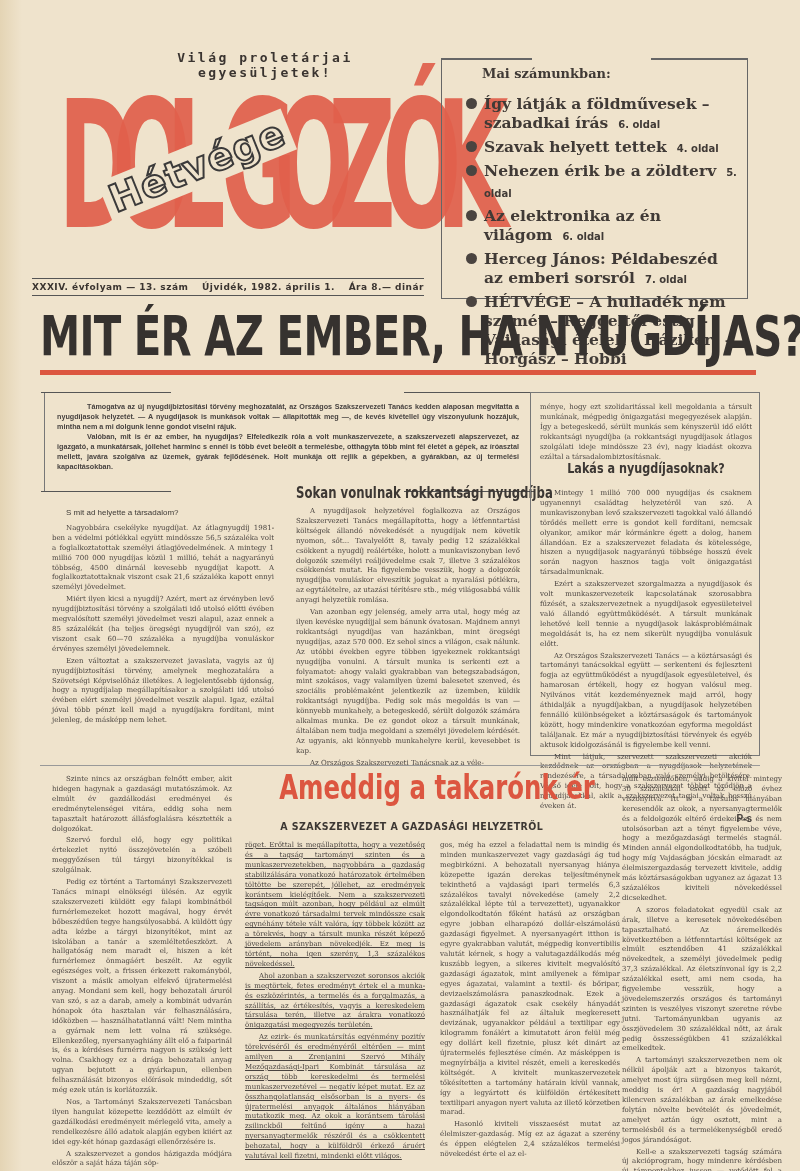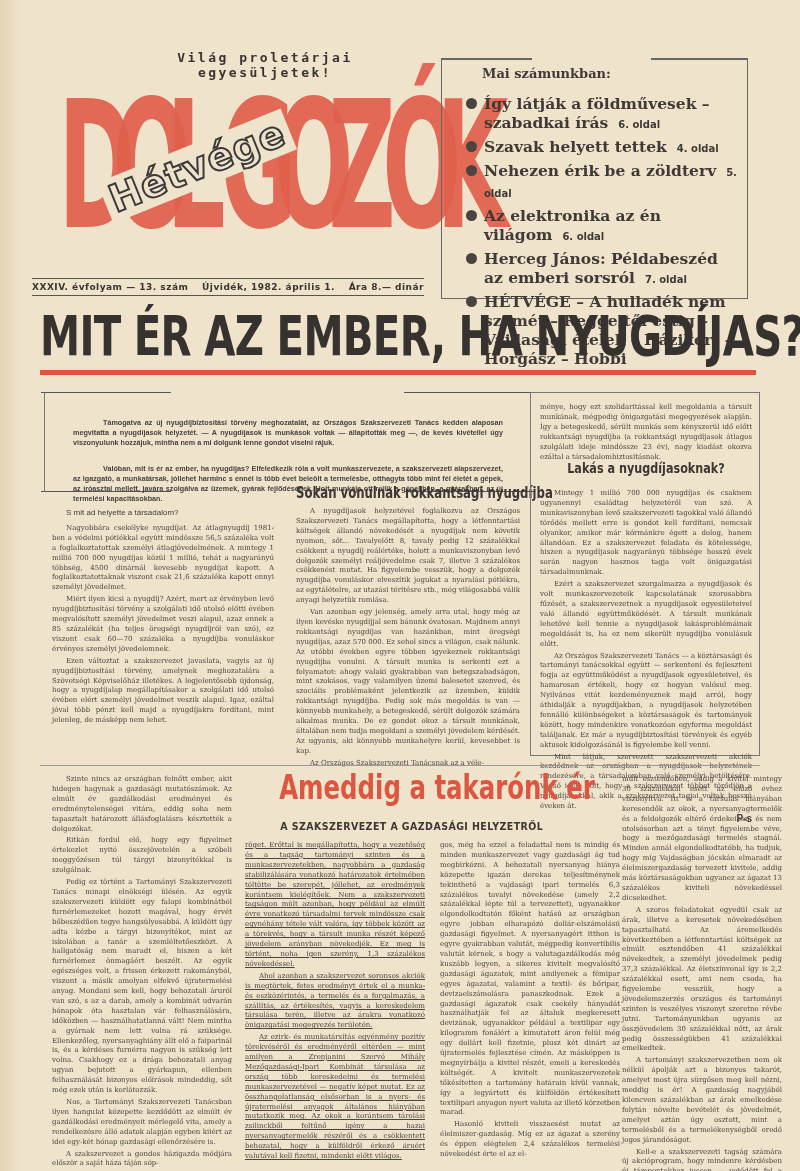--- a/index.html
+++ b/index.html
@@ -32,21 +32,21 @@
   .page-ref { font-family:"DejaVu Sans", sans-serif; font-size:10px; font-weight:bold; margin-left:10px; }
 
   
   .headline { left:40px; top:305px; width:715px; font-family:"DejaVu Sans", sans-serif; font-weight:bold; font-size:56px; line-height:62px; color:#36322f; white-space:nowrap; transform:scaleX(0.72) scaleY(1.0); transform-origin:left top; letter-spacing:-1px; }
   .red-rule { left:40px; top:370px; width:716px; height:5px; background:#dc5640; }
 
   
   .lead-box { left:44px; top:392px; width:485px; height:100px; border:1px solid #777; border-top:none; border-bottom:none; }
   .lead-rule { position:absolute; height:1px; background:#555; }
   .lead-text { position:absolute; left:12px; top:10px; width:462px; font-family:"Liberation Sans", sans-serif; font-weight:bold; font-size:7.2px; line-height:10px; color:#474240; text-align:justify; }
-  .lead-text p { margin:16px; text-indent:30px; }
+  .lead-text p { margin:0; text-indent:30px; }
 
   .body-text { font-family:"DejaVu Serif", serif; font-size:7px; line-height:9.9px; color:#4a4440; text-align:justify; }
   .body-text p { margin:1px 0 2px 0; text-indent:14px; }
   .subhead { font-family:"Liberation Sans", sans-serif; font-weight:normal; font-size:8px; color:#3e3a36; margin:0 0 6px 0; text-indent:14px; }
 
   .col1 { left:52px; top:508px; width:222px; }
   .col2-title { left:296px; top:484px; width:224px; font-family:"DejaVu Sans", sans-serif; font-weight:bold; font-size:15px; color:#3c3733; transform:scaleX(0.78); transform-origin:left; white-space:nowrap; }
   .col2 { left:296px; top:506px; width:224px; }
   .col3-box { left:530px; top:392px; width:228px; height:362px; border:1px solid #777; border-top:1px solid #777; }
   .col3-top { left:540px; top:402px; width:212px; }
@@ -144,21 +144,21 @@
   <div class="signature-p">P-s</div>
 </div>
 
 <div class="abs divider-h"></div>
 
 <div class="abs art2-title">Ameddig a takarónk ér</div>
 <div class="abs art2-sub">A SZAKSZERVEZET A GAZDASÁGI HELYZETRŐL</div>
 
 <div class="abs body-text a2c1">
   <p>Szinte nincs az országban felnőtt ember, akit hidegen hagynak a gazdasági mutatószámok. Az elmúlt év gazdálkodási eredményei és eredménytelenségei vitára, eddig soha nem tapasztalt határozott állásfoglalásra késztették a dolgozókat.</p>
-  <p>Ritkán fordul elő, hogy egy figyelmet értekezlet nyitó összejövetelén a szóbeli meggyőzésen túl tárgyi bizonyítékkal is szolgálnak.</p>
+  <p>Szervó fordul elő, hogy egy politikai értekezlet nyitó összejövetelén a szóbeli meggyőzésen túl tárgyi bizonyítékkal is szolgálnak.</p>
   <p>Pedig ez történt a Tartományi Szakszervezeti Tanács minapi elnökségi ülésén. Az egyik szakszervezeti küldött egy falapi kombinátból furnérlemezeket hozott magával, hogy érvét bőbeszédűen tegye hangsúlyosabbá. A küldött úgy adta kézbe a tárgyi bizonyítékot, mint az iskolában a tanár a szemléltetőeszközt. A hallgatóság nem maradt el, hiszen a két furnérlemez önmagáért beszélt. Az egyik egészséges volt, a frissen érkezett rakományból, viszont a másik amolyan elfekvő újratermelési anyag. Mondani sem kell, hogy behozatali áruról van szó, s az a darab, amely a kombinát udvarán hónapok óta hasztalan vár felhasználására, időközben — használhatatlanná vált! Nem mintha a gyárnak nem lett volna rá szüksége. Ellenkezőleg, nyersanyaghiány állt elő a faiparinál is, és a kérdéses furnérra nagyon is szükség lett volna. Csakhogy ez a drága behozatali anyag ugyan bejutott a gyárkapun, ellenben felhasználását bizonyos előírások mindeddig, sőt még ezek után is korlátozzák.</p>
   <p>Nos, a Tartományi Szakszervezeti Tanácsban ilyen hangulat közepette kezdődött az elmúlt év gazdálkodási eredményeit mérlegelő vita, amely a rendelkezésre álló adatok alapján egyben kiiért az idei egy-két hónap gazdasági ellenőrzésére is.</p>
   <p>A szakszervezet a gondos házigazda módjára először a saját háza táján söp-</p>
 </div>
 
 <div class="abs body-text a2c2">
   <p style="text-indent:0">röget. Erőttal is megállapította, hogy a vezetőség és a tagság tartományi szinten és a munkaszervezetekben, nagyobbára a gazdaság stabilizálására vonatkozó határozatok értelmében töltötte be szerepét, jóllehet, az eredmények korántsem kielégítőek. Nem a szakszervezeti tagságon múlt azonban, hogy például az elmúlt évre vonatkozó társadalmi tervek mindössze csak egynéhány tétele vált valóra, így többek között az a törekvés, hogy a társult munka részét képező jövedelem arányban növekedjék. Ez meg is történt, noha igen szerény, 1,3 százalékos növekedéssel.</p>
   <p>Ahol azonban a szakszervezet soronsos akciók is megtörtek, fetes eredményt értek el a munka- és eszközérintés, a termelés és a forgalmazás, a szállítás, az értékesítés, vagyis a kereskedelem társulása terén, illetve az árakra vonatkozó önigazgatási megegyezés területén.</p>
   <p>Az ezirk- és munkatársítás egyénmény pozitív törekvéséről és eredményéről eltérően — mint amilyen a Zrenjanini Szervó Mihály Mezőgazdasági-Ipari Kombinát társulása az ország több kereskedelmi és termelési munkaszervezetével — negatív képet mutat. Ez az összhangolatlanság elsősorban is a nyers- és újratermelési anyagok általános hiányában mutatkozik meg. Az okok a korántsem tárolási zsilinckből feltűnő igény a hazai nyersanyagtermelők részéről és a csökkentett behozatal, hogy a külföldről érkező áruért valutával kell fizetni, mindenki előtt világos.</p>
 </div>

